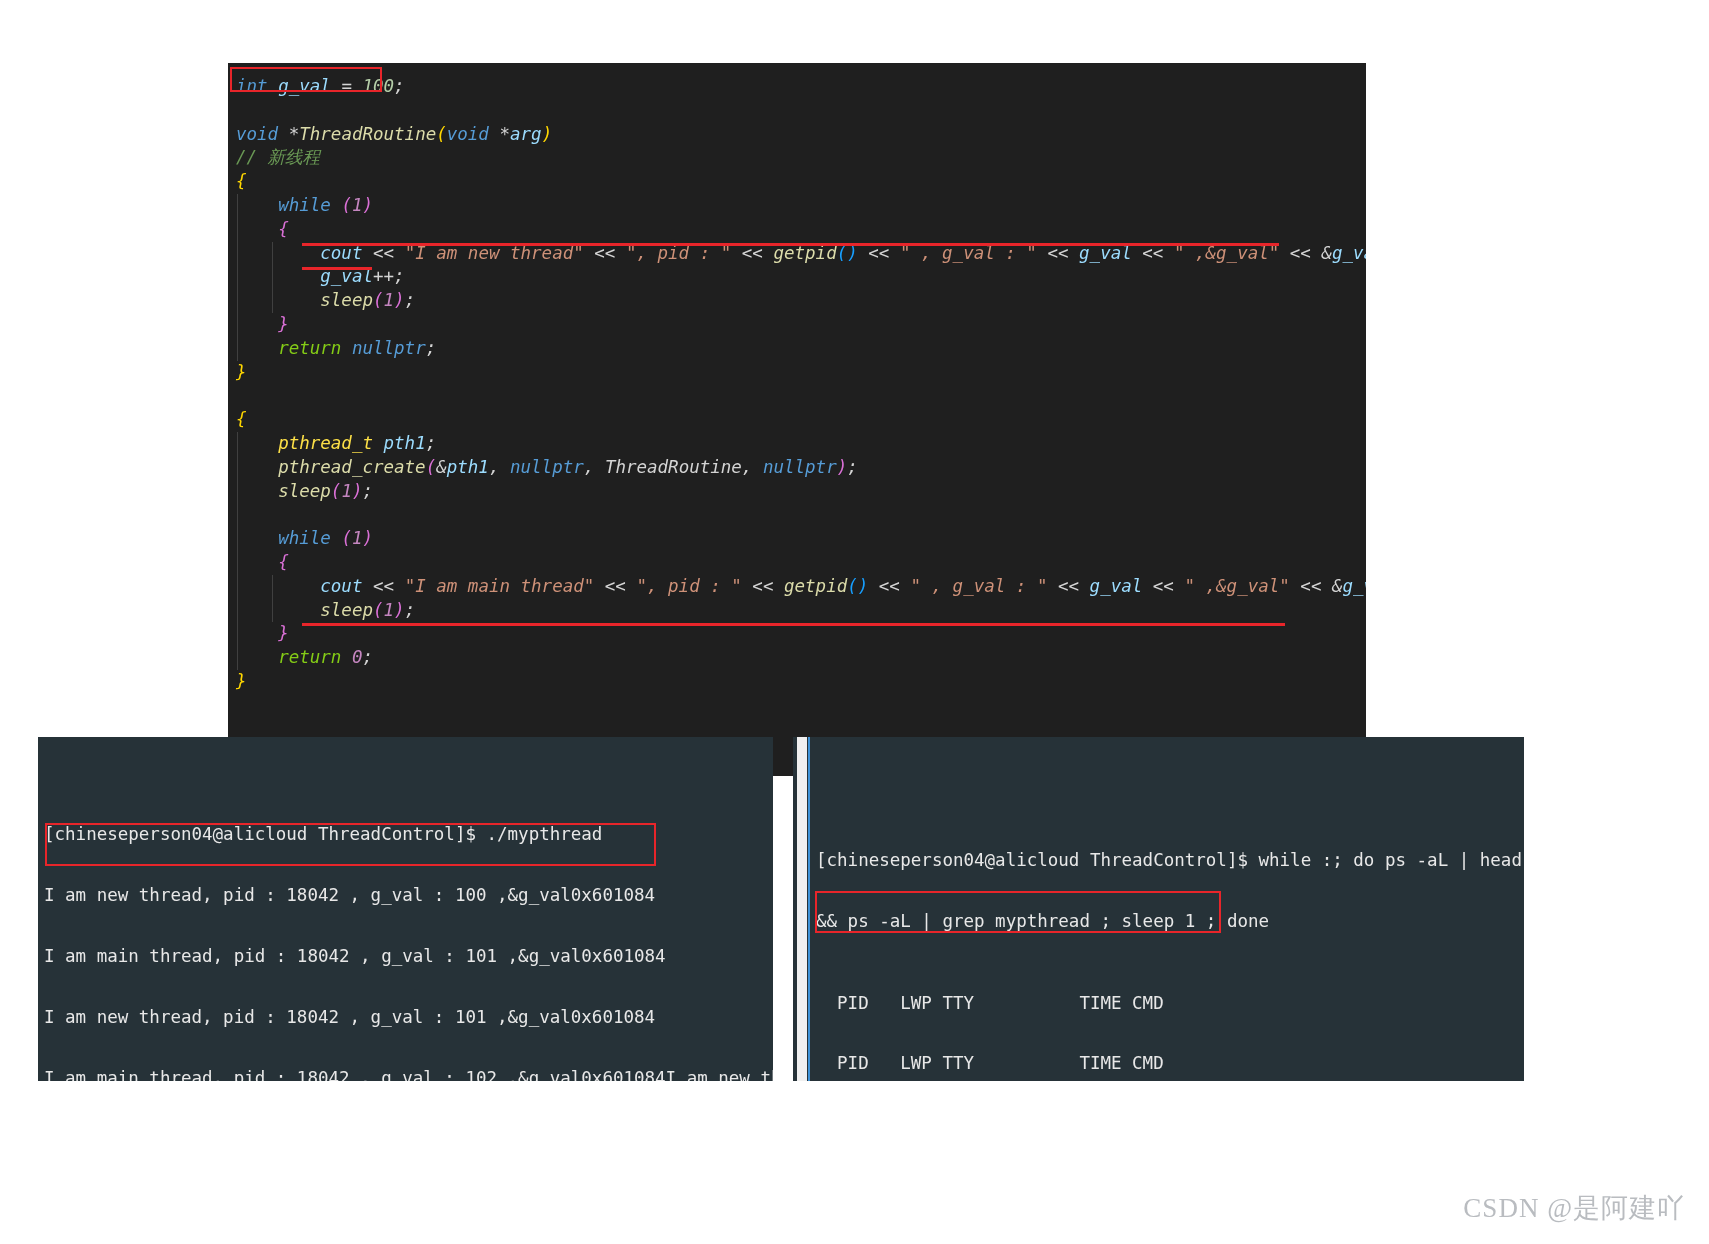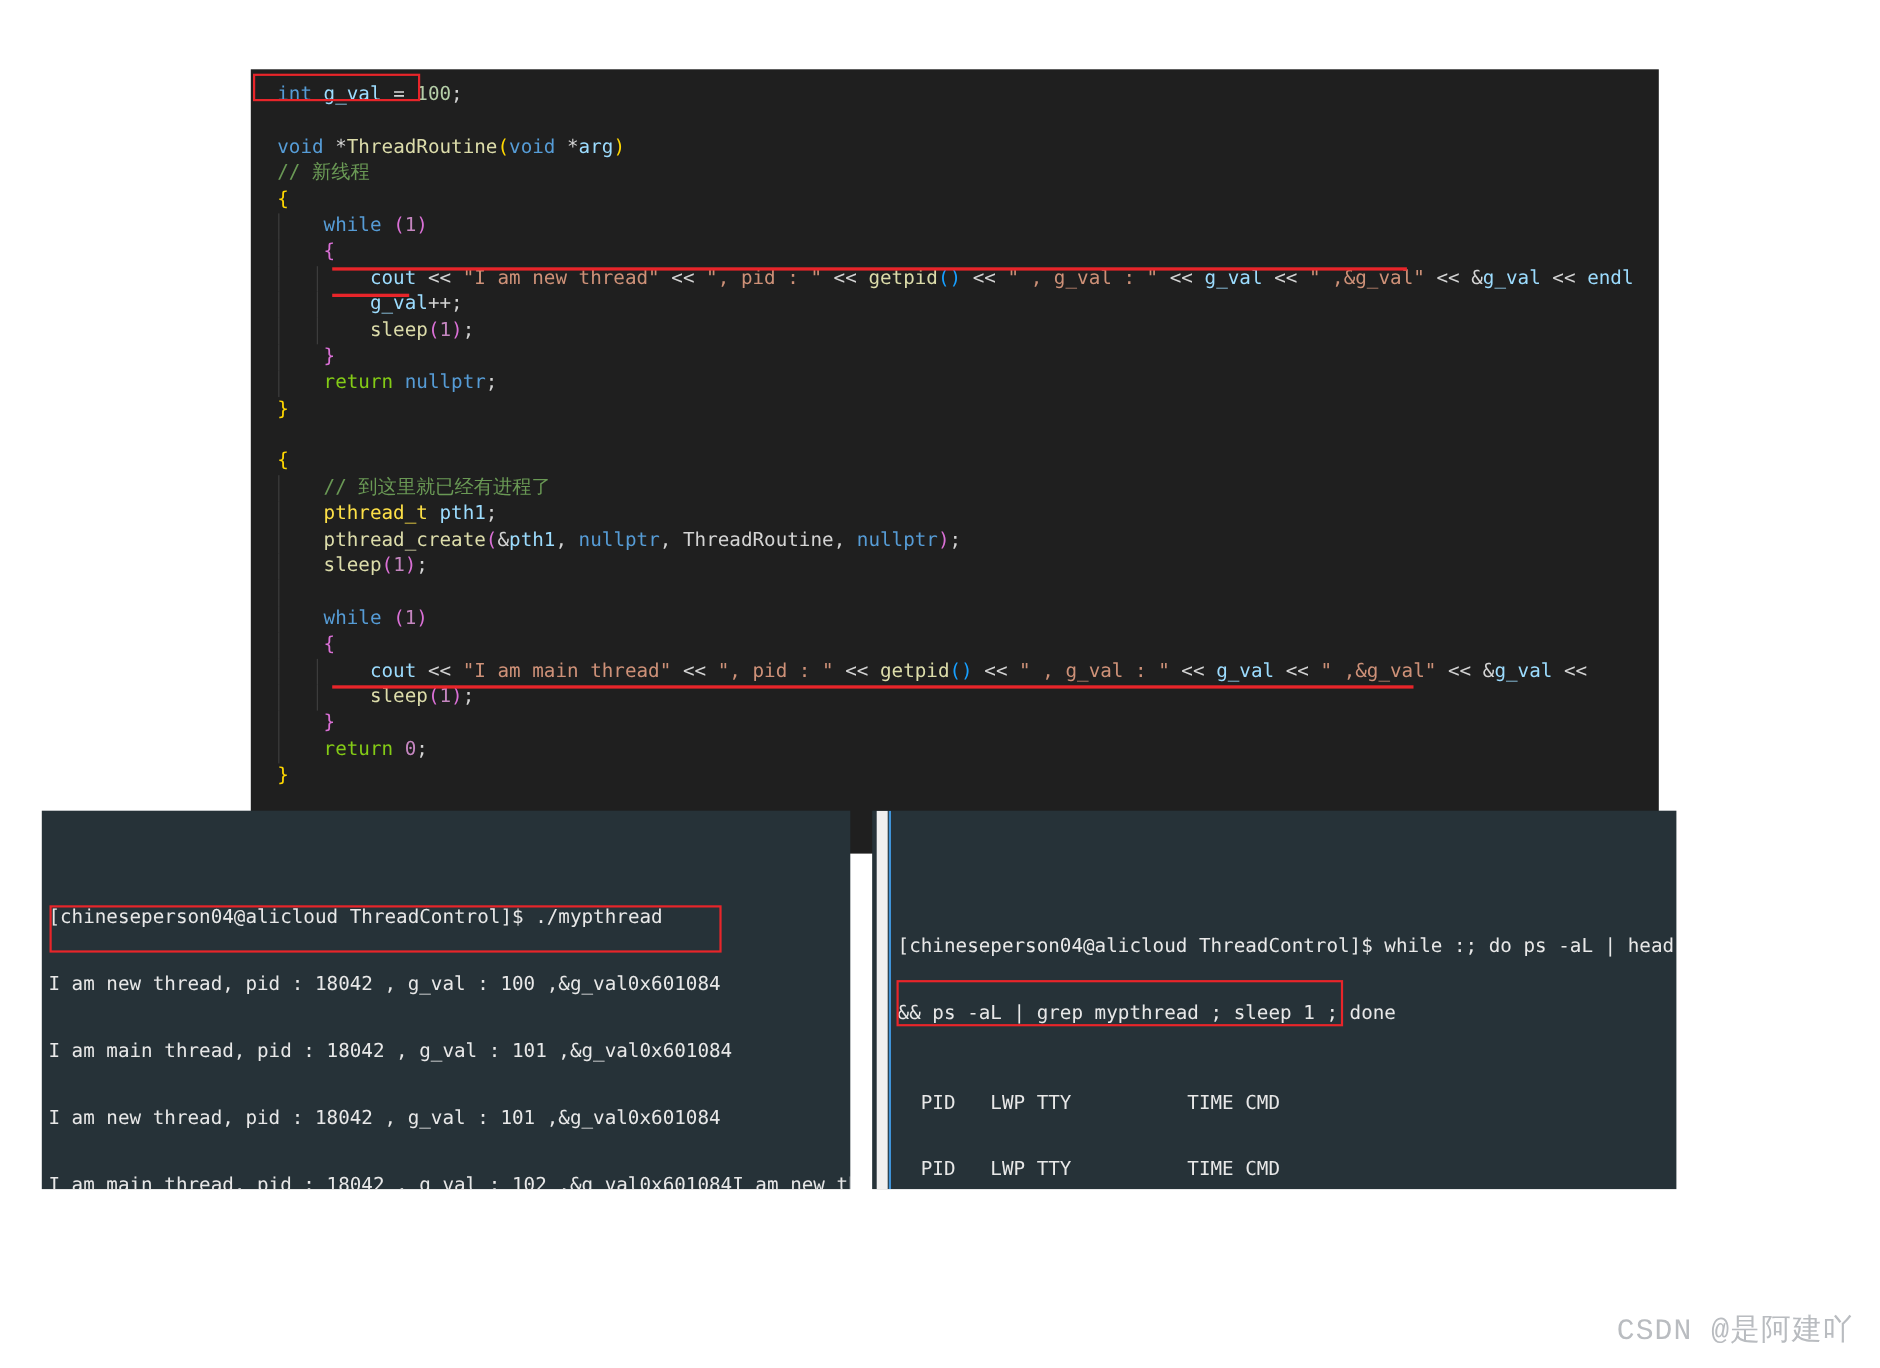--- a/index.html
+++ b/index.html
@@ -9,24 +9,25 @@
     background: #ffffff;
     font-family: "DejaVu Sans Mono", "Liberation Mono", monospace;
     overflow: hidden;
   }
   #root { position: relative; width: 1709px; height: 1244px; background: #ffffff; }
 
   
   #editor {
     position: absolute;
     left: 228px; top: 63px;
-    width: 1280px; height: 713px;
+    width: 1138px; height: 713px;
     background: #1f1f1f;
-    padding: 12px 0 0 16px;
+    padding: 12px 0 0 0;
     overflow: hidden;
+    font-style: italic;
   }
   .code-line {
     position: relative;
     height: 23.8px;
     line-height: 23.8px;
     font-size: 17.5px;
     white-space: pre;
     padding-left: 8px;
     color: #d4d4d4;
     letter-spacing: 0px;
@@ -100,21 +101,21 @@
     background: #3f93d8;
   }
   #term-right .rlines { position: relative; margin-left: 23px; padding-top: 6px; }
   #term-left .llines { position: relative; }
   .tline { height: 20.3px; line-height: 20.3px; white-space: pre; }
 
   
   #watermark {
     position: absolute;
     right: 24px; bottom: 18px;
-    font-family: Liberation Mono, monospace;
+    font-family: Liberation Serif, serif;
     font-size: 27px;
     color: #b9bcc0;
     letter-spacing: 1px;
   }
 </style>
 </head>
 <body>
 
 <div id="root">
 
@@ -128,21 +129,20 @@
     <div class="code-line guide1">    <span class="kw">while</span> <span class="pm">(</span><span class="numm">1</span><span class="pm">)</span></div>
     <div class="code-line guide1">    <span class="pm">{</span></div>
     <div class="code-line guide1 guide2">        <span class="var">cout</span> <span class="op">&lt;&lt;</span> <span class="str">"I am new thread"</span> <span class="op">&lt;&lt;</span> <span class="str">", pid : "</span> <span class="op">&lt;&lt;</span> <span class="fn">getpid</span><span class="pb">()</span> <span class="op">&lt;&lt;</span> <span class="str">" , g_val : "</span> <span class="op">&lt;&lt;</span> <span class="var">g_val</span> <span class="op">&lt;&lt;</span> <span class="str">" ,&amp;g_val"</span> <span class="op">&lt;&lt;</span> <span class="op">&amp;</span><span class="var">g_val</span> <span class="op">&lt;&lt;</span> <span class="var">endl</span></div>
     <div class="code-line guide1 guide2">        <span class="var">g_val</span><span class="op">++;</span></div>
     <div class="code-line guide1 guide2">        <span class="fn">sleep</span><span class="pm">(</span><span class="numm">1</span><span class="pm">)</span><span class="op">;</span></div>
     <div class="code-line guide1">    <span class="pm">}</span></div>
     <div class="code-line guide1">    <span class="kw2">return</span> <span class="kw">nullptr</span><span class="op">;</span></div>
     <div class="code-line"><span class="py">}</span></div>
     <div class="code-line"> </div>
     <div class="code-line"><span class="py">{</span></div>
-    <div class="code-line guide1">    <span class="cmt">// 到这里就已经有进程了</span></div>
     <div class="code-line guide1">    <span class="type">pthread_t</span> <span class="var">pth1</span><span class="op">;</span></div>
     <div class="code-line guide1">    <span class="fn">pthread_create</span><span class="pm">(</span><span class="op">&amp;</span><span class="var">pth1</span><span class="op">,</span> <span class="kw">nullptr</span><span class="op">,</span> <span class="var" style="color:#d4d4d4">ThreadRoutine</span><span class="op">,</span> <span class="kw">nullptr</span><span class="pm">)</span><span class="op">;</span></div>
     <div class="code-line guide1">    <span class="fn">sleep</span><span class="pm">(</span><span class="numm">1</span><span class="pm">)</span><span class="op">;</span></div>
     <div class="code-line guide1"> </div>
     <div class="code-line guide1">    <span class="kw">while</span> <span class="pm">(</span><span class="numm">1</span><span class="pm">)</span></div>
     <div class="code-line guide1">    <span class="pm">{</span></div>
     <div class="code-line guide1 guide2">        <span class="var">cout</span> <span class="op">&lt;&lt;</span> <span class="str">"I am main thread"</span> <span class="op">&lt;&lt;</span> <span class="str">", pid : "</span> <span class="op">&lt;&lt;</span> <span class="fn">getpid</span><span class="pb">()</span> <span class="op">&lt;&lt;</span> <span class="str">" , g_val : "</span> <span class="op">&lt;&lt;</span> <span class="var">g_val</span> <span class="op">&lt;&lt;</span> <span class="str">" ,&amp;g_val"</span> <span class="op">&lt;&lt;</span> <span class="op">&amp;</span><span class="var">g_val</span> <span class="op">&lt;&lt;</span> </div>
     <div class="code-line guide1 guide2">        <span class="fn">sleep</span><span class="pm">(</span><span class="numm">1</span><span class="pm">)</span><span class="op">;</span></div>
     <div class="code-line guide1">    <span class="pm">}</span></div>
     <div class="code-line guide1">    <span class="kw2">return</span> <span class="numm">0</span><span class="op">;</span></div>

